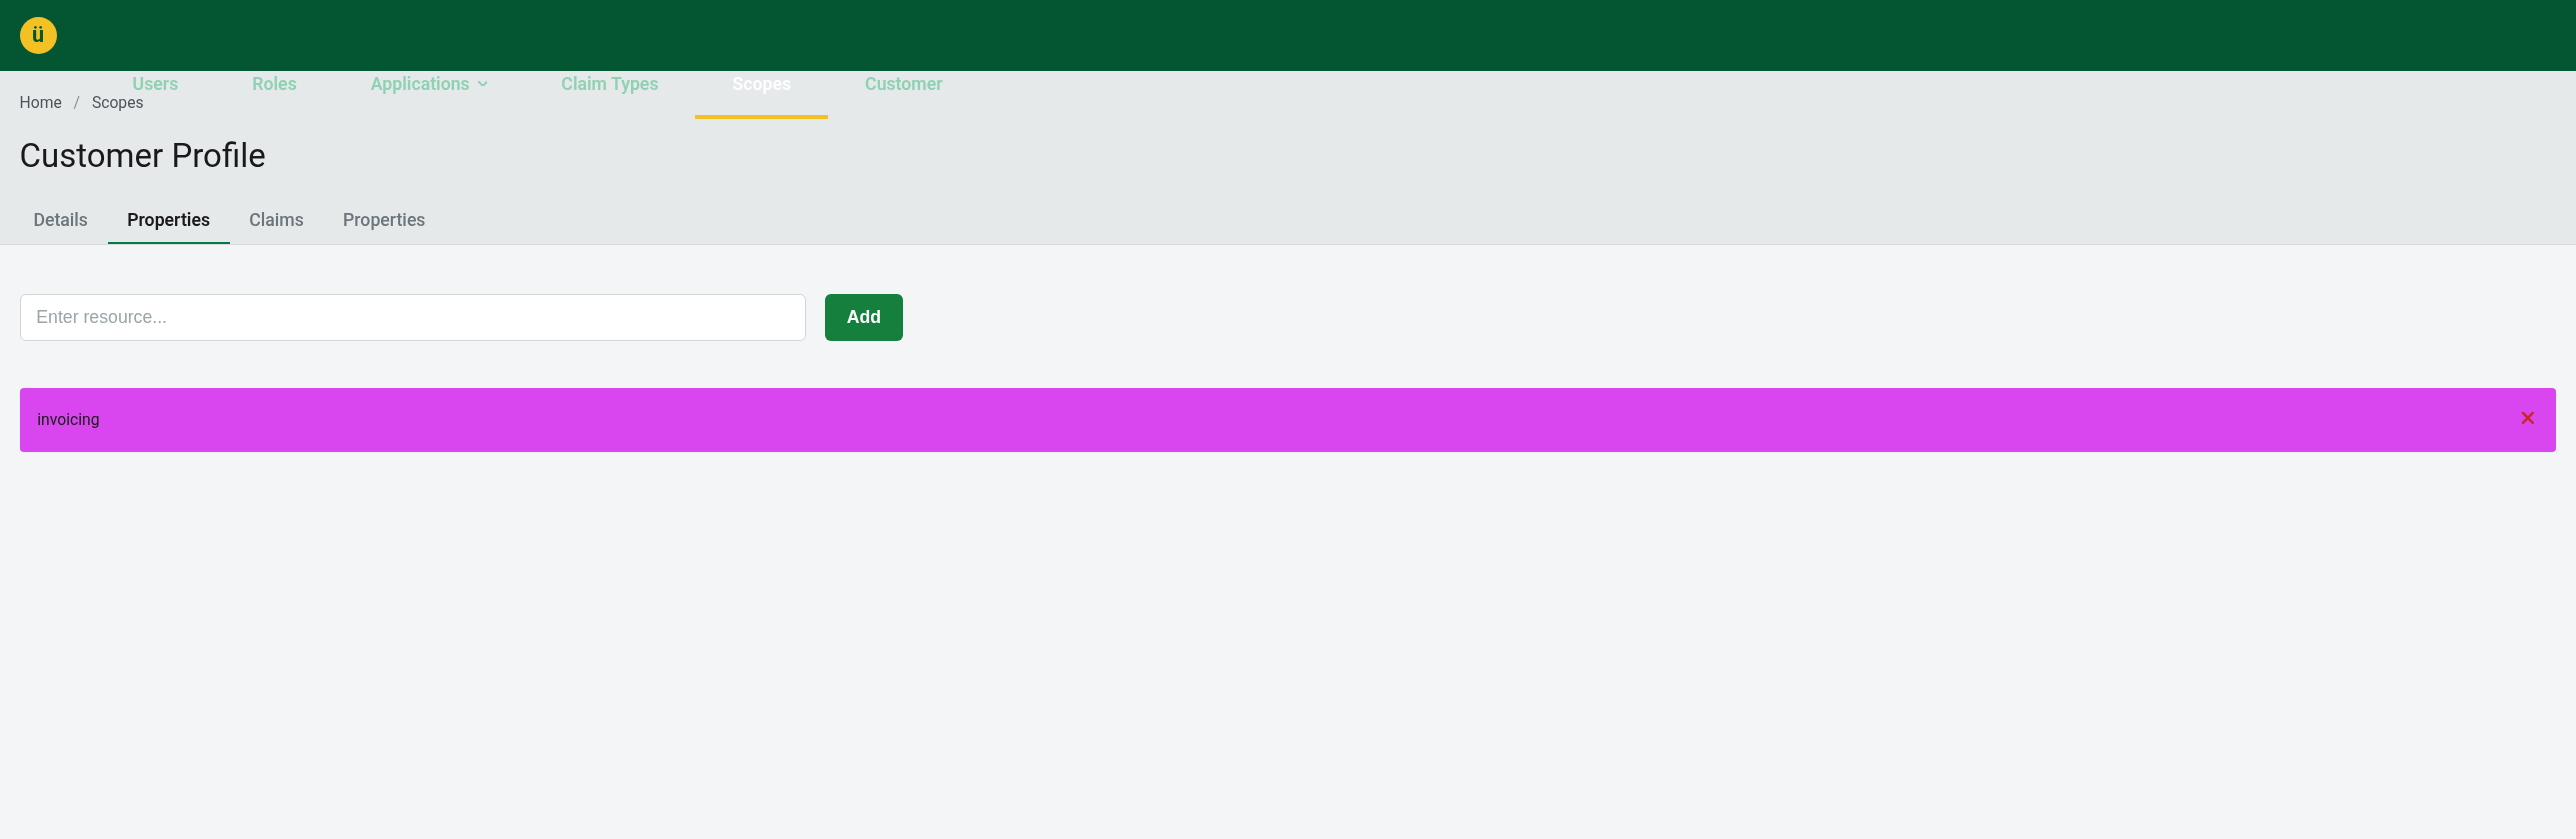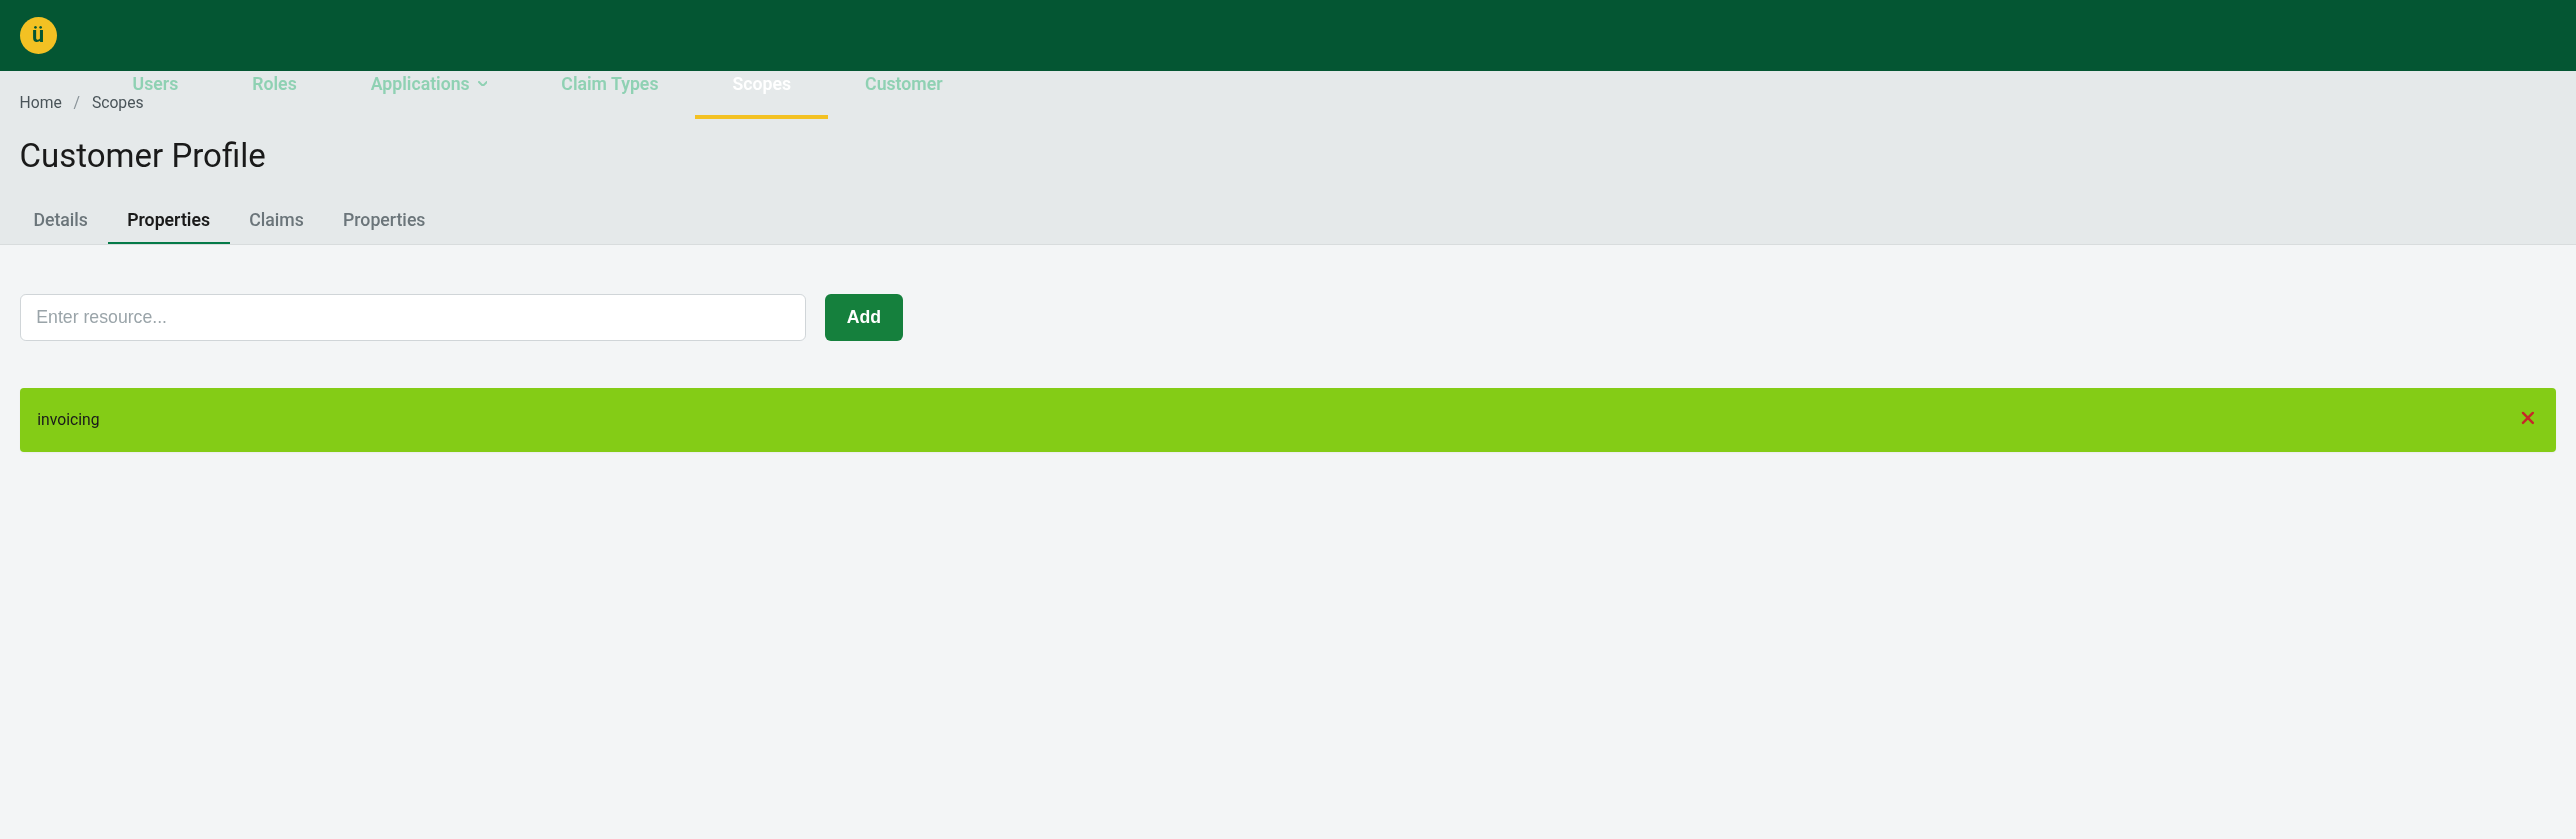--- a/index.html
+++ b/index.html
@@ -148,21 +148,21 @@
       font-size: 17.7px;
       font-weight: 600;
       cursor: pointer;
       height: 47px;
     }
     .resource-list {
       display: flex;
       flex-direction: column;
     }
     .resource-item {
-      background: #84cc16;
+      background: #d946ef;
       border-radius: 3.9px;
       padding: 19.6px 17.7px;
       display: flex;
       justify-content: space-between;
       align-items: center;
       box-shadow: 0 1px 2px rgba(0,0,0,0.04);
     }
     .resource-name {
       font-size: 15.7px;
       color: #1a1a1a;

